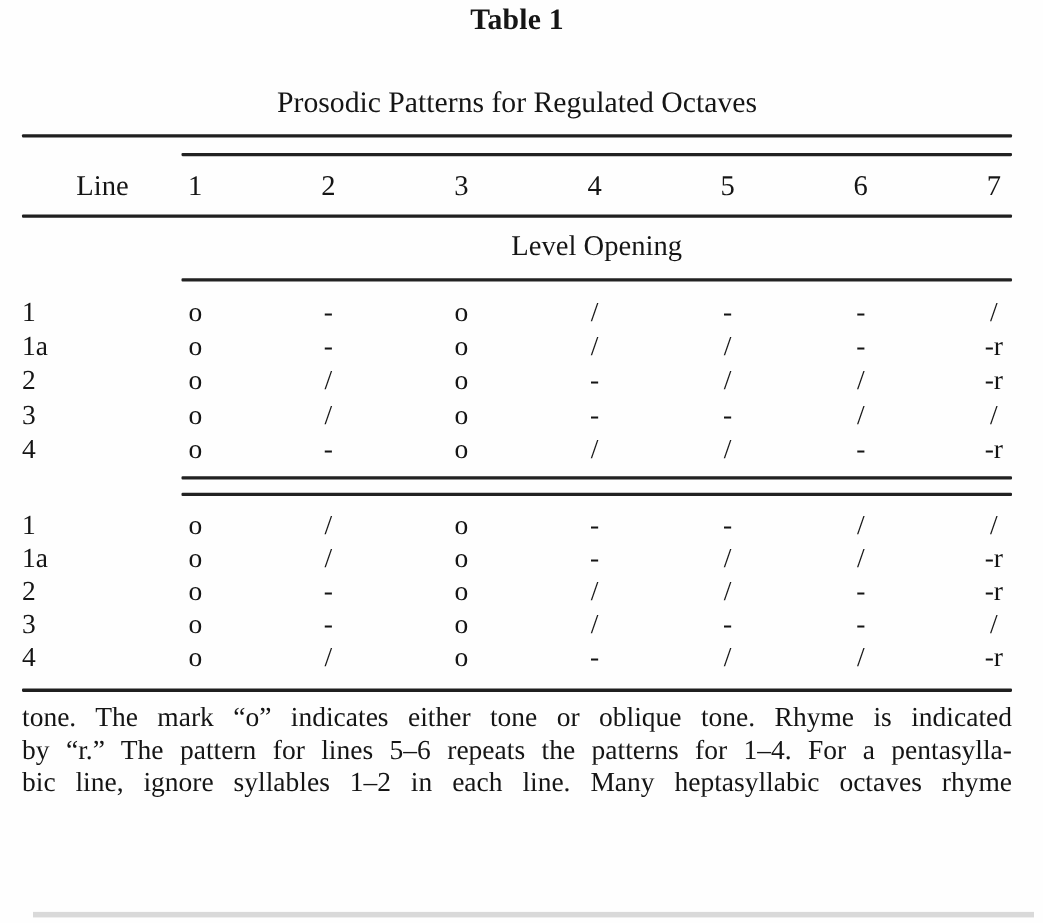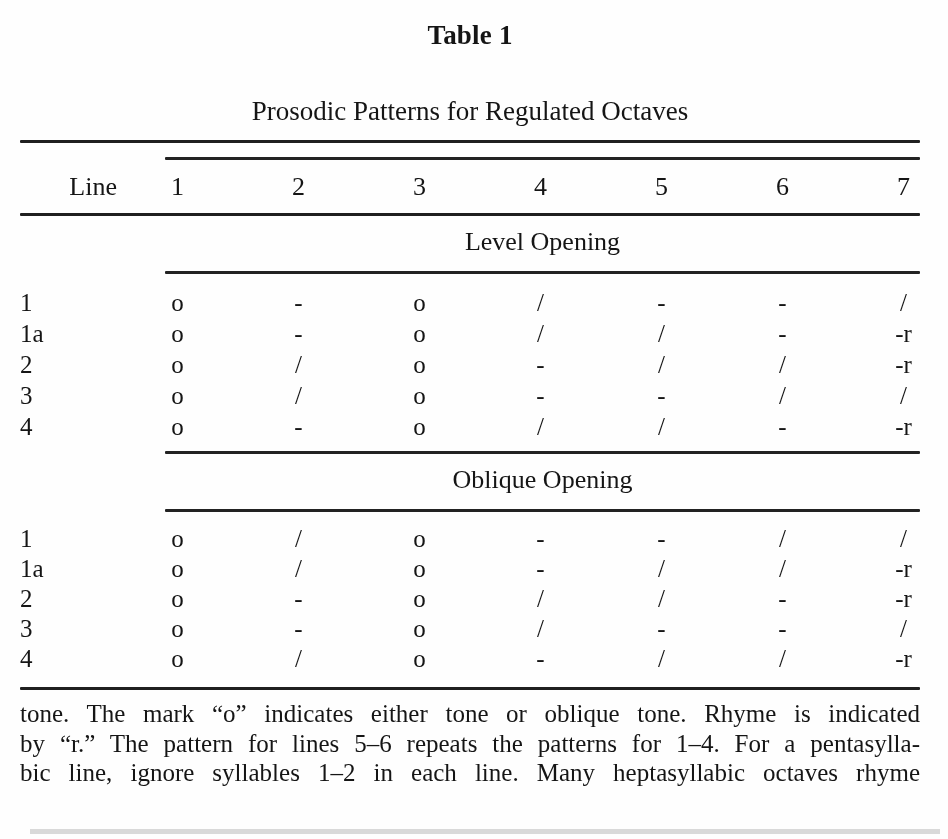--- a/index.html
+++ b/index.html
@@ -6,21 +6,21 @@
   html, body { background: #ffffff; }
   body {
     width: 948px; height: 839px;
     font-family: "Liberation Serif", serif;
     color: #151515;
     overflow: hidden;
   }
   .page { position: relative; width: 948px; height: 839px; background: #fefefe; }
   .content { position: absolute; left: 20px; top: 0; width: 900px; }
 
-  .title { padding-top: 20px; text-align: center; font-size: 27px; font-weight: bold; line-height: 30px; letter-spacing: .2px; }
+  .title { padding-top: 2px; text-align: center; font-size: 27px; font-weight: bold; line-height: 30px; letter-spacing: .2px; }
   .subtitle { text-align: center; font-size: 27px; line-height: 31px; margin-top: 46px; }
 
   .rule-full { margin-top: 13px; height: 3px; background: #1f1f1f; border-radius: 1px; }
   .rule-full.after-header { margin-top: 7px; }
   .rule-full.before-notes { margin-top: 13px; }
 
   .span-region { margin-left: 145px; width: 755px; }
   .rule-part { margin-left: 145px; width: 755px; height: 3px; background: #222; border-radius: 1px; }
   .rule-part.under-group { margin-top: 14px; }
   .rule-part.under-section { margin-top: 12px; }
@@ -124,21 +124,20 @@
         <span class="c">-</span>
         <span class="c">o</span>
         <span class="c">/</span>
         <span class="c">/</span>
         <span class="c">-</span>
         <span class="c">-r</span>
       </div>
     </div>
 
     <div class="rule-part before-section"></div>
-    <div class="section-label span-region">Oblique Opening</div>
     <div class="rule-part under-section"></div>
 
     <div class="rows oblique">
       <div class="grid-row row">
         <span class="line-cell">1</span>
         <span class="c">o</span>
         <span class="c">/</span>
         <span class="c">o</span>
         <span class="c">-</span>
         <span class="c">-</span>

